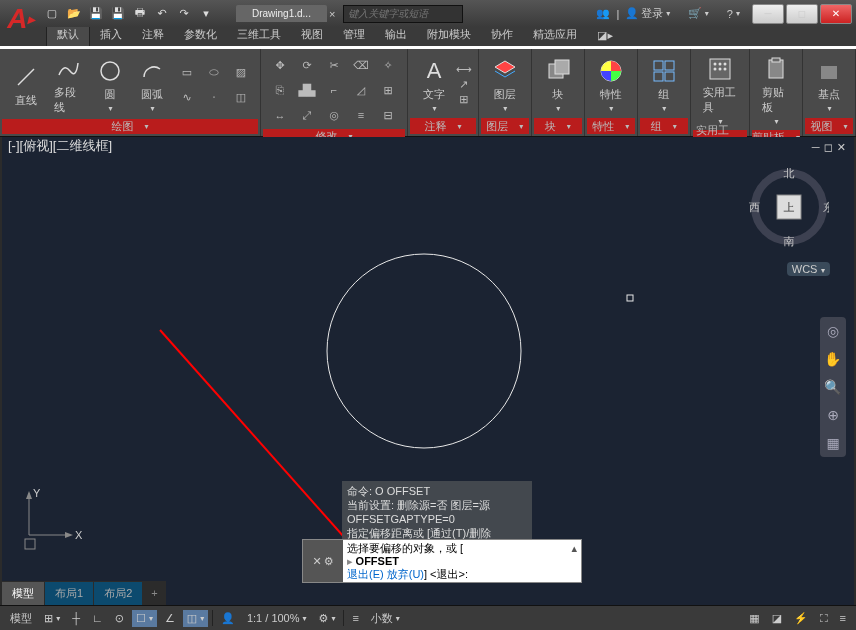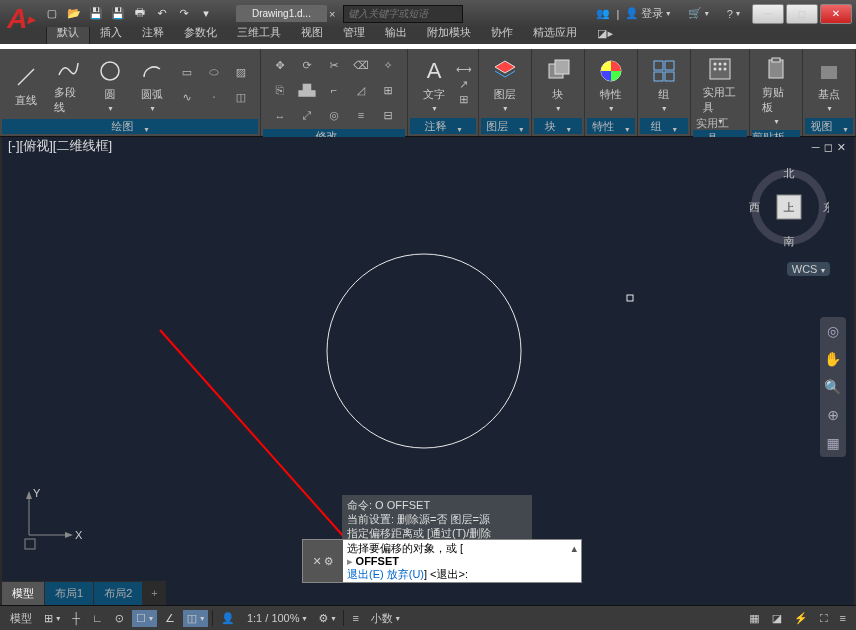--- a/index.html
+++ b/index.html
@@ -8,27 +8,27 @@
 .app-logo{width:38px;height:38px;position:absolute;top:0;left:2px;z-index:10;color:#d62828;font-size:28px;font-weight:bold;font-style:italic;display:flex;align-items:center;justify-content:center}
 .qat{margin-left:42px;display:flex;gap:2px}
 .qat-btn{width:20px;height:20px;display:flex;align-items:center;justify-content:center;color:#ddd;cursor:pointer}
 .doc-tab{margin-left:20px;background:#666;padding:3px 16px;color:#eee;font-size:10px;border-radius:2px 2px 0 0}
 .search-box{margin-left:8px;background:#333;border:1px solid #111;height:18px;width:120px;color:#888;padding:2px 4px;font-size:10px;font-style:italic}
 .title-right{margin-left:auto;display:flex;align-items:center;gap:6px;padding-right:4px}
 .title-btn{padding:2px 6px;color:#ccc;display:flex;align-items:center;gap:2px}
 .win-controls{display:flex;gap:2px}
 .win-btn{width:32px;height:20px;background:linear-gradient(#eee,#ccc);border:1px solid #888;border-radius:2px;display:flex;align-items:center;justify-content:center;font-size:10px}
 .win-close{background:linear-gradient(#e66,#c22);color:#fff}
-.ribbon-tabs{height:22px;background:#3a3a3a;display:flex;align-items:flex-end;padding-left:46px;border-bottom:5px solid #ffffff}
+.ribbon-tabs{height:22px;background:#3a3a3a;display:flex;align-items:flex-end;padding-left:46px;border-bottom:3px solid #ffffff}
 .ribbon-tab{padding:4px 10px;color:#ccc;font-size:11px;cursor:pointer}
 .ribbon-tab.active{background:#4a4a4a;border:1px solid #222;border-bottom:none}
 .ribbon{height:88px;background:#4a4a4a;display:flex;border-bottom:1px solid #111}
 .panel{border-right:1px solid #333;display:flex;flex-direction:column;padding:2px}
 .panel-body{flex:1;display:flex;align-items:center;gap:2px;padding:2px 4px}
-.panel-title{height:16px;background:#0c4a6e;color:#bbb;text-align:center;font-size:10px;display:flex;align-items:flex-end;justify-content:center;gap:10px}
+.panel-title{height:16px;background:#b91c1c;color:#bbb;text-align:center;font-size:10px;display:flex;align-items:center;justify-content:center;gap:10px}
 .big-btn{display:flex;flex-direction:column;align-items:center;gap:2px;padding:2px 6px;color:#ccc;cursor:pointer}
 .icon-area{width:28px;height:28px;display:flex;align-items:center;justify-content:center}
 .small-grid{display:grid;grid-template-columns:repeat(3,26px);grid-auto-rows:24px;gap:1px}
 .small-btn{display:flex;align-items:center;justify-content:center;color:#bbb;cursor:pointer}
 .canvas-area{position:absolute;top:137px;left:2px;right:2px;bottom:25px;background:#1b2332}
 .view-label{position:absolute;top:0;left:6px;color:#ddd;font-size:13px}
 .vp-controls{position:absolute;top:4px;right:8px;display:flex;gap:4px;color:#ccc}
 .drawing-svg{position:absolute;inset:0;width:100%;height:100%}
 .viewcube{position:absolute;top:30px;right:25px;width:80px;height:80px}
 .wcs-badge{position:absolute;top:125px;right:24px;background:#3a4a5a;color:#ccc;padding:1px 5px;font-size:9px;border-radius:4px}
@@ -375,20 +375,21 @@
     <div class="nav-icon">◎</div>
     <div class="nav-icon">✋</div>
     <div class="nav-icon">🔍</div>
     <div class="nav-icon">⊕</div>
     <div class="nav-icon">▦</div>
   </div>
 
   <div class="cmd-history">
     <div>命令: O OFFSET</div>
     <div>当前设置: 删除源=否  图层=源</div>
+    <div>OFFSETGAPTYPE=0</div>
     <div>指定偏移距离或 [通过(T)/删除</div>
     <div>(E)/图层(L)] &lt;通过&gt;:  20</div>
   </div>
 
   <div class="cmd-line-box">
     <div class="cmd-handle">
         <span>✕</span>
         <span>⚙</span>
       </div>
     <div class="cmd-content">

